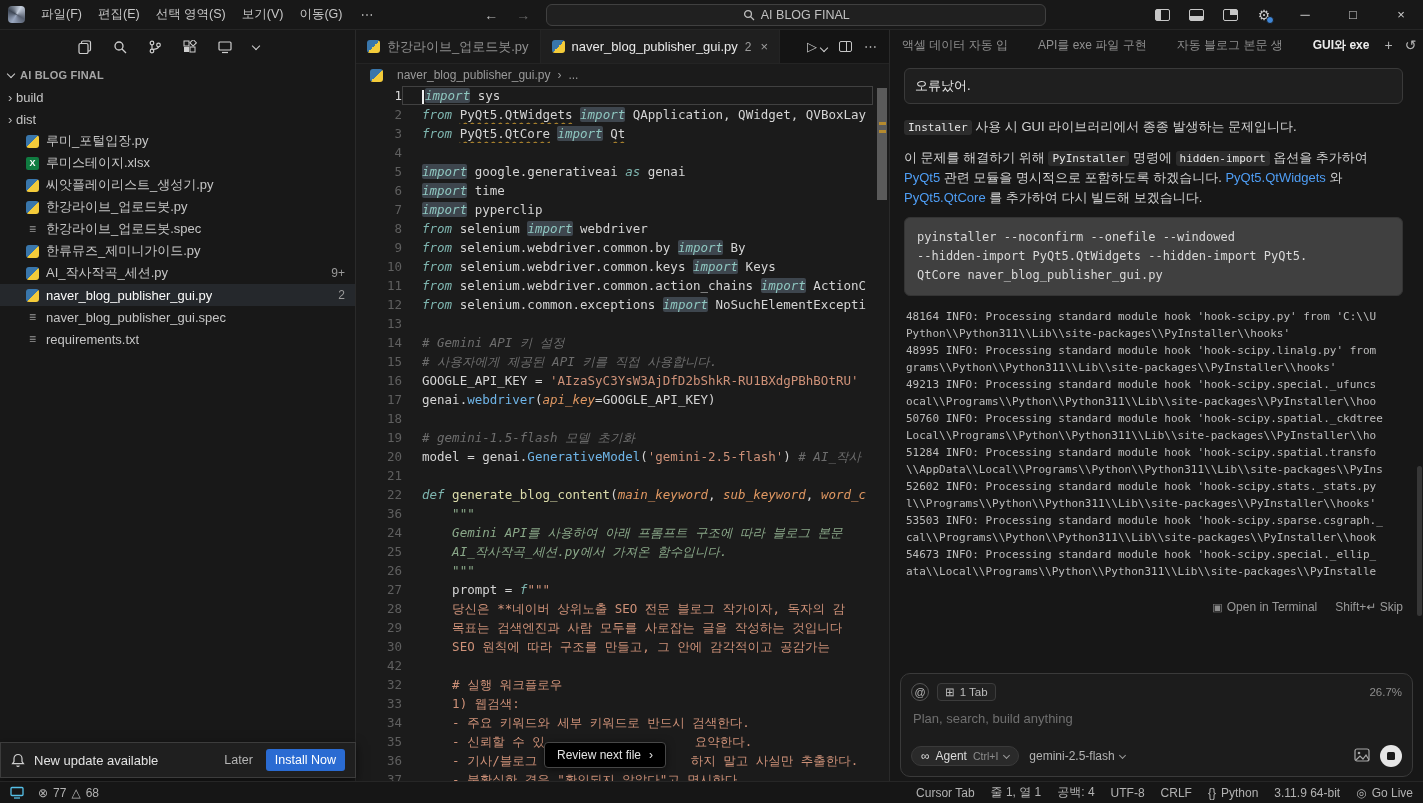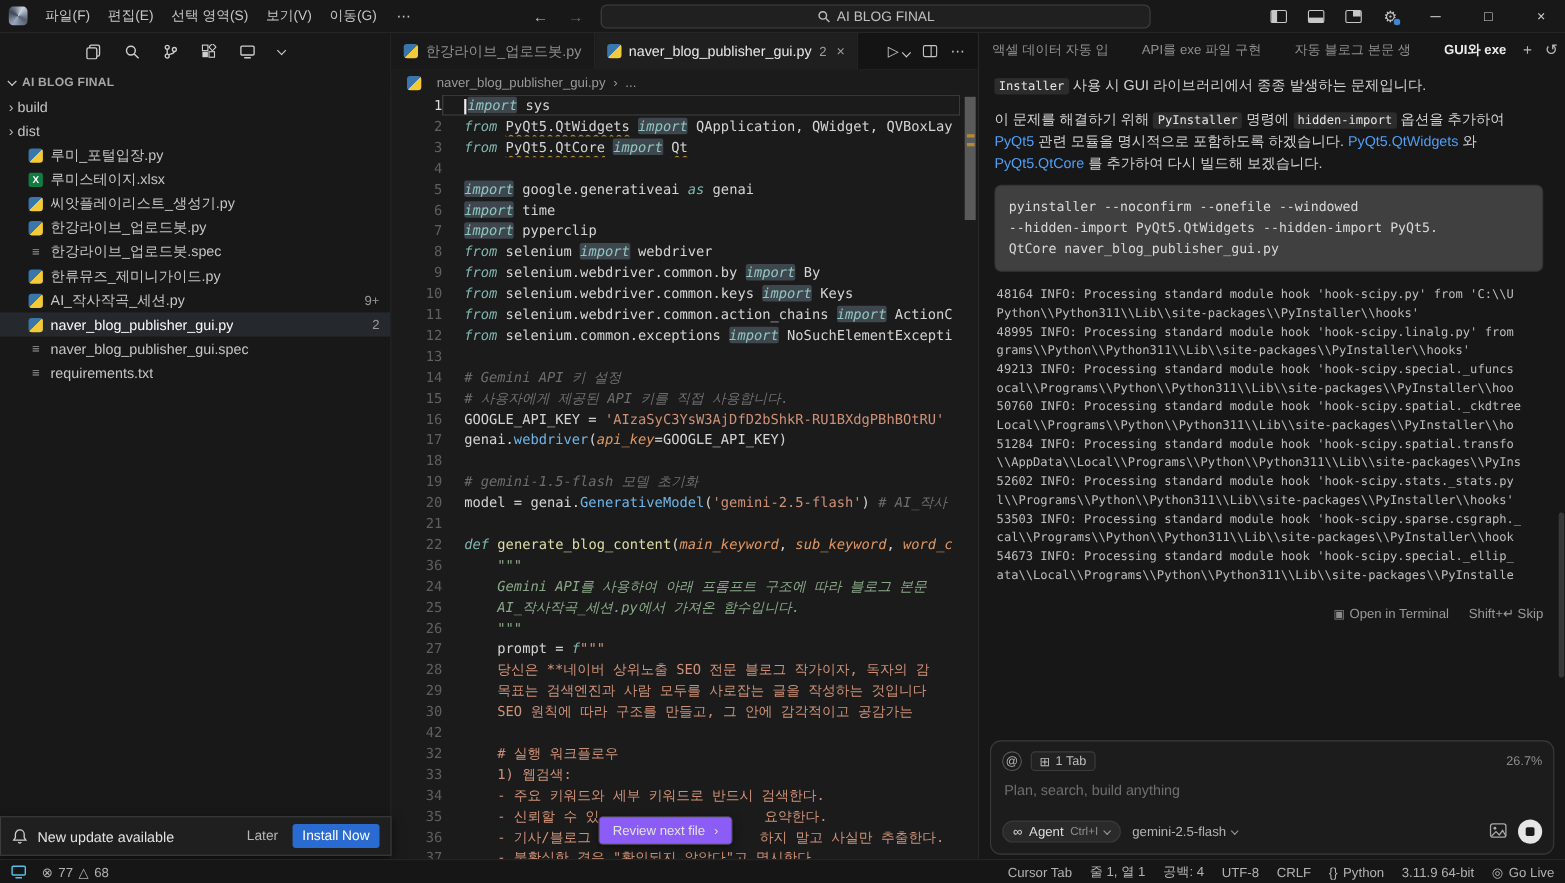--- a/index.html
+++ b/index.html
@@ -69,21 +69,21 @@
   .tk-c{color:#6d6d6d;font-style:italic;}
   .tk-s{color:#ce9178;}
   .tk-d{color:#8aa889;font-style:italic;}
   .tk-f{color:#6fb5e8;}
   .tk-n{color:#dcdcaa;}
   .tk-a{color:#e09862;font-style:italic;}
   .tk-w{color:#d4d4d4;text-decoration:underline;text-decoration-style:wavy;text-decoration-color:#b58a2e;text-underline-offset:3px;}
   .ed-scrollbar{position:absolute;top:0;right:0;width:14px;bottom:0;}
   .ed-thumb{position:absolute;top:2px;right:2px;width:10px;height:112px;background:rgba(255,255,255,.28);}
   .ov-mark{position:absolute;right:3px;width:7px;height:3px;background:#b58a2e;}
-  .review-pill{position:absolute;left:188px;top:712px;height:26px;display:flex;align-items:center;gap:8px;padding:4px 12px;background:#8b5cf6;border:1px solid #474747;border-radius:4px;color:#e2e2e2;font-size:12px;box-shadow:0 2px 8px rgba(0,0,0,.5);}
+  .review-pill{position:absolute;left:188px;top:712px;height:26px;display:flex;align-items:center;gap:8px;padding:4px 12px;background:#000000;border:1px solid #474747;border-radius:4px;color:#e2e2e2;font-size:12px;box-shadow:0 2px 8px rgba(0,0,0,.5);}
 
   
   .chat{position:absolute;left:889px;top:30px;right:0;bottom:22px;background:#171717;border-left:1px solid #2a2a2a;overflow:hidden;}
   .chat-tabs{height:30px;display:flex;align-items:center;gap:15px;padding:0 12px;font-size:12px;color:#8f8f8f;}
   .chat-tab{max-width:112px;overflow:hidden;white-space:nowrap;}
   .chat-tab.active{color:#ececec;font-weight:bold;max-width:70px;}
   .chat-tab-actions{margin-left:auto;display:flex;align-items:center;gap:12px;color:#b5b5b5;font-size:14px;}
   .chat-body{position:absolute;top:32px;left:0;right:6px;bottom:130px;padding:6px 14px 0;overflow:hidden;}
   .user-msg{border:1px solid #3a3a3a;background:#1f1f1f;border-radius:6px;padding:8px 10px;color:#e9e9e9;margin-bottom:13px;}
   .para{font-size:13px;line-height:19.5px;color:#d2d2d2;margin-bottom:10px;}
@@ -362,20 +362,21 @@
           <span class="chat-tab active">GUI와 exe</span>
         </span>
       <span class="chat-tab-actions">
         <span>+</span>
         <span>↺</span>
         <span>⋯</span>
         <span>×</span>
       </span>
     </div>
     <div class="chat-body">
+      <div class="user-msg">오류났어.</div>
       <p class="para" id="para-0"><span class="seg-code">Installer</span><span class="seg-plain"> 사용 시 GUI 라이브러리에서 종종 발생하는 문제입니다.</span></p>
       <p class="para" id="para-1"><span class="seg-plain">이 문제를 해결하기 위해 </span><span class="seg-code">PyInstaller</span><span class="seg-plain"> 명령에 </span><span class="seg-code">hidden-import</span><span class="seg-plain"> 옵션을 추가하여 </span><span class="seg-link">PyQt5</span><span class="seg-plain"> 관련 모듈을 명시적으로 포함하도록 하겠습니다. </span><span class="seg-link">PyQt5.QtWidgets</span><span class="seg-plain"> 와 </span><span class="seg-link">PyQt5.QtCore</span><span class="seg-plain"> 를 추가하여 다시 빌드해 보겠습니다.</span></p>
       <pre class="cmd" id="cmdblock">pyinstaller --noconfirm --onefile --windowed
 --hidden-import PyQt5.QtWidgets --hidden-import PyQt5.
 QtCore naver_blog_publisher_gui.py</pre>
       <pre class="log" id="logblock">48164 INFO: Processing standard module hook 'hook-scipy.py' from 'C:\\U
 Python\\Python311\\Lib\\site-packages\\PyInstaller\\hooks'
 48995 INFO: Processing standard module hook 'hook-scipy.linalg.py' from
 grams\\Python\\Python311\\Lib\\site-packages\\PyInstaller\\hooks'
 49213 INFO: Processing standard module hook 'hook-scipy.special._ufuncs

